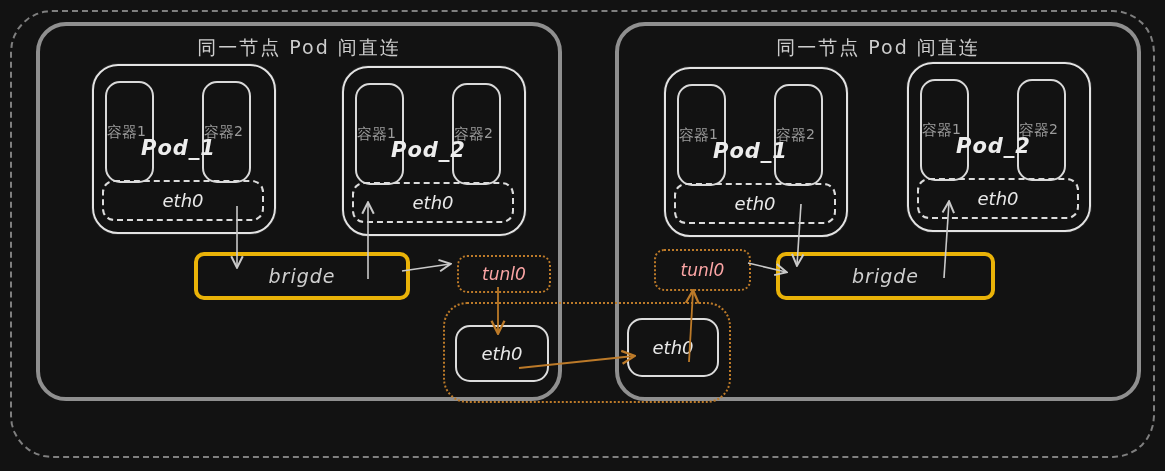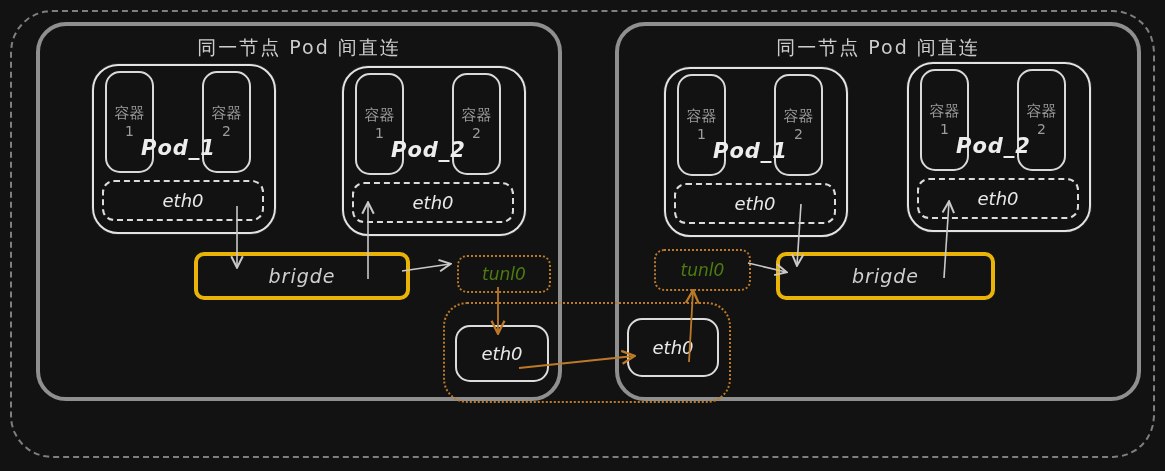--- a/index.html
+++ b/index.html
@@ -24,23 +24,23 @@
   .pod{
     position:absolute;width:180px;height:166px;
     border:2px solid #e3e3e3;border-radius:26px;
     box-shadow:0 0 0 1px rgba(255,255,255,0.08);
   }
   .n1 .pod.p1{left:52px;top:38px;}
   .n1 .pod.p2{left:302px;top:40px;}
   .n2 .pod.p1{left:45px;top:41px;}
   .n2 .pod.p2{left:288px;top:36px;}
   .container-box{
-    position:absolute;top:5px;width:45px;height:98px;
+    position:absolute;top:15px;width:45px;height:98px;
     border:2px solid #d9d9d9;border-radius:15px;
-    display:flex;flex-direction:column;align-items:center;justify-content:center;
+    display:flex;flex-direction:row;align-items:center;justify-content:flex-start;
     color:#9c9c9c;font-size:15px;line-height:1.25;
   }
   .container-box.c1{left:11px;}
   .container-box.c2{left:108px;}
   .container-index{font-size:14px;}
   .pod-name{
     position:absolute;top:70px;left:0;right:11px;text-align:center;
     color:#ededed;font-size:21px;font-weight:bold;font-style:italic;letter-spacing:1px;
   }
   .pod-eth{
@@ -52,21 +52,21 @@
   .bridge{
     position:absolute;height:40px;border:4px solid #eab308;border-radius:10px;
     display:flex;align-items:center;justify-content:center;
     color:#cfcfcf;font-size:19px;font-style:italic;letter-spacing:1px;
   }
   .n1 .bridge{left:154px;top:226px;width:208px;}
   .n2 .bridge{left:157px;top:226px;width:211px;}
   .tunnel{
     position:absolute;border:2px dotted #bc7a29;border-radius:10px;
     display:flex;align-items:center;justify-content:center;
-    color:#4d7c0f;font-size:17px;font-style:italic;
+    color:#fca5a5;font-size:17px;font-style:italic;
   }
   .n1 .tunnel{left:417px;top:229px;width:90px;height:34px;}
   .n2 .tunnel{left:35px;top:223px;width:93px;height:38px;}
   .cross-region{
     position:absolute;left:443px;top:302px;width:284px;height:97px;
     border:2px dotted #bc7a29;border-radius:24px;
   }
   .host-nic{
     position:absolute;border:2px solid #dcdcdc;border-radius:15px;
     display:flex;align-items:center;justify-content:center;

